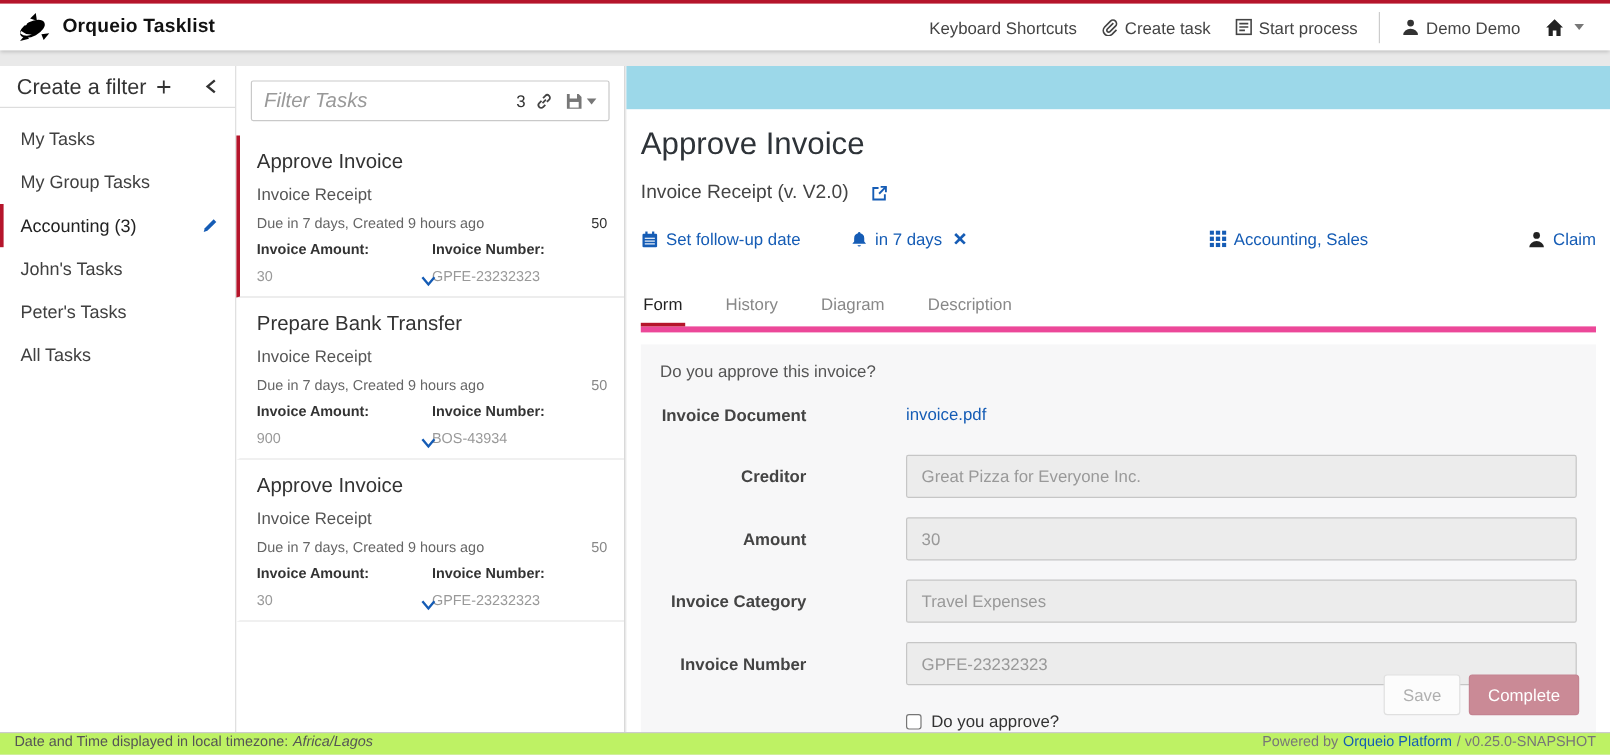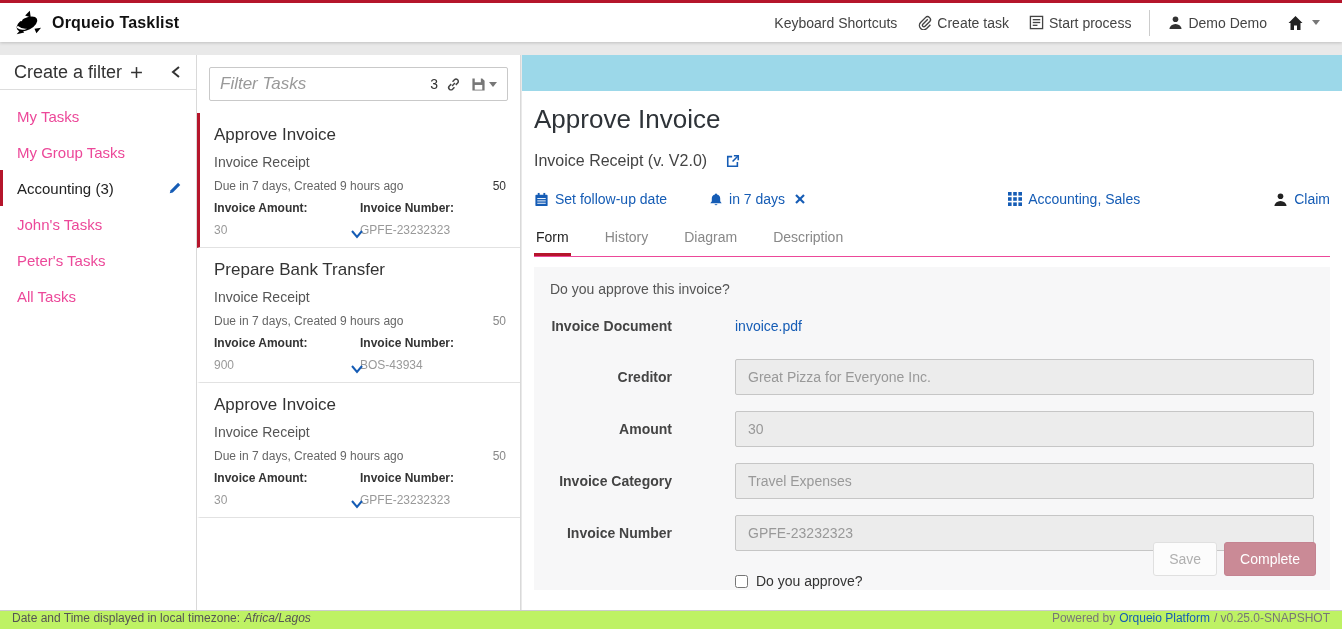--- a/index.html
+++ b/index.html
@@ -24,21 +24,21 @@
   .listcol { left:197px; width:324px; border-right:1px solid #d9d9d9; }
   .maincol { left:522px; right:0; }
 
   .panel-head { height:35px; display:flex; align-items:center; padding:0 14px;
     border-bottom:1px solid #ddd; font-size:18px; color:#333; }
   .panel-head .spacer { flex:1; }
   .collapse-btn { color:#333; cursor:pointer; }
 
   
   .filter-item { display:flex; align-items:center; height:36px; padding:0 14px;
-    font-size:15px; color:#ec4899; cursor:pointer; border-left:3px solid transparent; }
+    font-size:15px; color:#404040; cursor:pointer; border-left:3px solid transparent; }
   .filter-item.selected { border-left-color:#b5152b; color:#222; }
   .filter-item .edit { margin-left:auto; color:#155cb5; display:none; }
   .filter-item.selected .edit { display:inline-flex; }
   .sidebar .filter-list { padding-top:8px; }
 
   
   .searchbox { margin:12px; height:34px; border:1px solid #c9c9c9; border-radius:2px;
     display:flex; align-items:center; padding:0 10px; background:#fff; }
   .searchbox input { border:none; outline:none; flex:1; font-size:17px; font-style:italic;
     color:#555; background:transparent; min-width:0; font-family:"Liberation Sans",sans-serif; }
@@ -69,29 +69,29 @@
   .proc-ref { font-size:16px; color:#444; margin-top:17px; display:flex; align-items:center; gap:19px; }
   .proc-ref .ext { color:#155cb5; cursor:pointer; }
   .action-bar { display:flex; align-items:center; margin-top:21px; font-size:14px; color:#155cb5; }
   .action { display:flex; align-items:center; gap:6px; cursor:pointer; }
   .action.bell-group { margin-left:42px; }
   .action.groups-group { margin-left:auto; }
   .action.claim-group { margin-left:133px; }
   .claim-group .icon { color:#222; }
   .close-x { color:#155cb5; cursor:pointer; margin-left:4px; display:inline-flex; }
 
-  .tabs { display:flex; margin-top:16px; border-bottom:1px solid #ec4899; }
+  .tabs { display:flex; margin-top:32px; border-bottom:5px solid #ec4899; }
   .tab { padding:6px 2px 8px 2px; margin-right:32px; font-size:14px; color:#888; cursor:pointer;
     border-bottom:3px solid transparent; }
   .tab.active { color:#222; border-bottom-color:#b5152b; }
 
   .form-panel { margin:10px 0 0 0; background:#f7f7f8; padding:14px 16px 16px 16px; height:323px;
     position:relative; }
   .form-question { font-size:14px; color:#555; }
-  .form-row { display:flex; align-items:center; margin-top:16px; }
+  .form-row { display:flex; align-items:center; margin-top:16px;gap:20px; }
   .form-row.doc-row { margin-top:20px; margin-bottom:24px; }
   .form-label { width:122px; text-align:right; font-size:14px; font-weight:bold; color:#444;
     flex-shrink:0; }
   .form-control { margin-left:27px; flex:1;padding-left:36px; }
   .file-link { font-size:14px; color:#155cb5; text-decoration:none; cursor:pointer; }
   .tinput { width:100%; height:36px; background:#ececec; border:1px solid #c6c6c6; border-radius:2px;
     color:#999; font-size:14px; padding:0 12px; font-family:"Liberation Sans",sans-serif; }
   .check-row { margin-top:22px; display:flex; align-items:center; }
   .check-row .form-control { display:flex; align-items:center; gap:8px; font-size:14px; color:#333; }
   .check-row input { width:13px; height:13px; }

